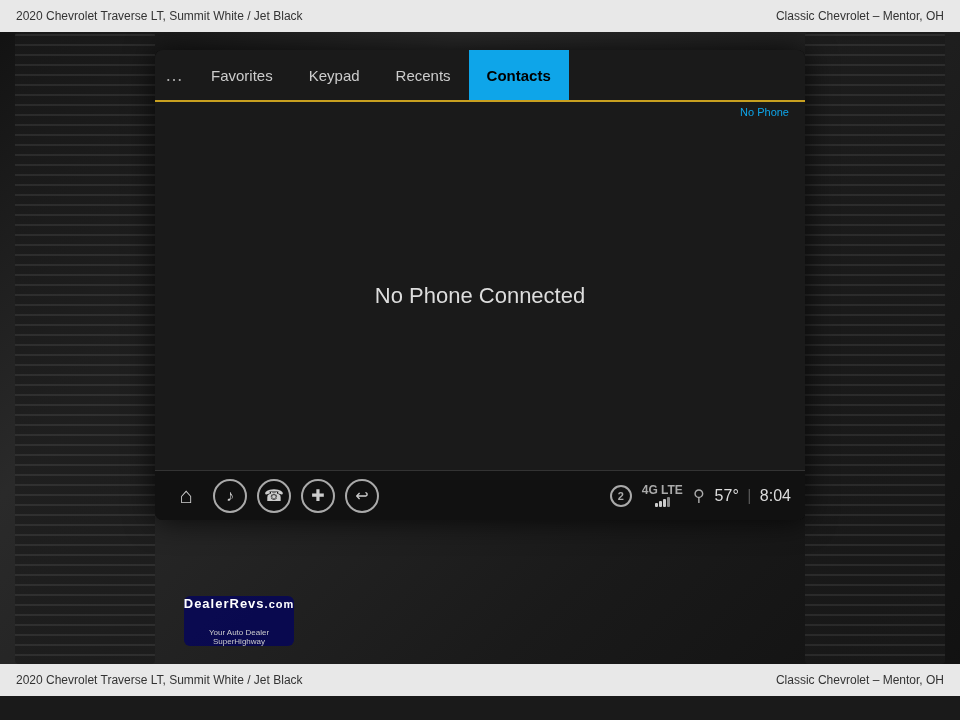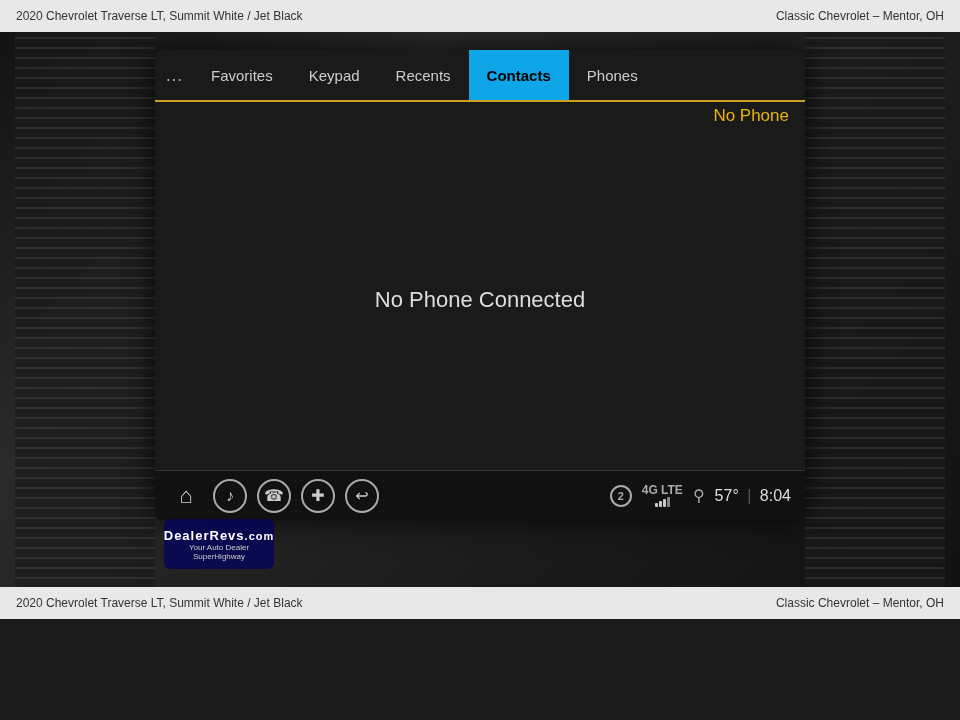--- a/index.html
+++ b/index.html
@@ -8,21 +8,21 @@
       height: 720px;
       background: #1a1a1a;
       font-family: Arial, sans-serif;
       overflow: hidden;
       position: relative;
     }
 
     
     .photo-frame {
       width: 960px;
-      height: 619px;
+      height: 696px;
       position: relative;
       background: linear-gradient(135deg, #111 0%, #2a2a2a 30%, #1a1a1a 70%, #111 100%);
       padding-left: 48px;
     }
 
     
     .top-bar {
       position: absolute;
       top: 0;
       left: 0;
@@ -111,22 +111,22 @@
 
     
     .status-row {
       display: flex;
       justify-content: flex-end;
       padding: 4px 16px;
       background: #1a1a1a;
       flex-shrink: 0;
     }
     .no-phone-badge {
-      font-size: 17px;
-      color: #eab308;
+      font-size: 11px;
+      color: #0ea5e9;
     }
 
     
     .main-content {
       flex: 1;
       display: flex;
       flex-direction: column;
       align-items: center;
       justify-content: center;
       gap: 37px;
@@ -229,29 +229,29 @@
     .temp-time {
       font-size: 16px;
       color: #ddd;
       font-weight: 400;
     }
 
     
     .watermark {
       position: absolute;
       bottom: 50px;
-      left: 164px;
+      left: 184px;
       width: 110px;
       height: 50px;
       background: rgba(0,0,100,0.7);
       border-radius: 6px;
       display: flex;
       flex-direction: column;
       align-items: center;
-      justify-content: center;
+      justify-content: space-between;
       z-index: 20;
     }
     .watermark-logo {
       font-size: 13px;
       font-weight: bold;
       color: #fff;
       letter-spacing: 1px;
     }
     .watermark-sub {
       font-size: 8px;
@@ -313,21 +313,20 @@
 
   <div class="screen-wrapper">
     <div class="screen">
 
       <div class="tabs-row">
         <div class="tab-item more">…</div>
         <div class="tab-item">Favorites</div>
         <div class="tab-item">Keypad</div>
         <div class="tab-item">Recents</div>
         <div class="tab-item active">Contacts</div>
-        <div class="tab-item">Phones</div>
       </div>
 
       <div class="status-row">
         <span class="no-phone-badge">No Phone</span>
       </div>
 
       <div class="main-content">
         <div class="no-phone-text">No Phone Connected</div>
       </div>
 

